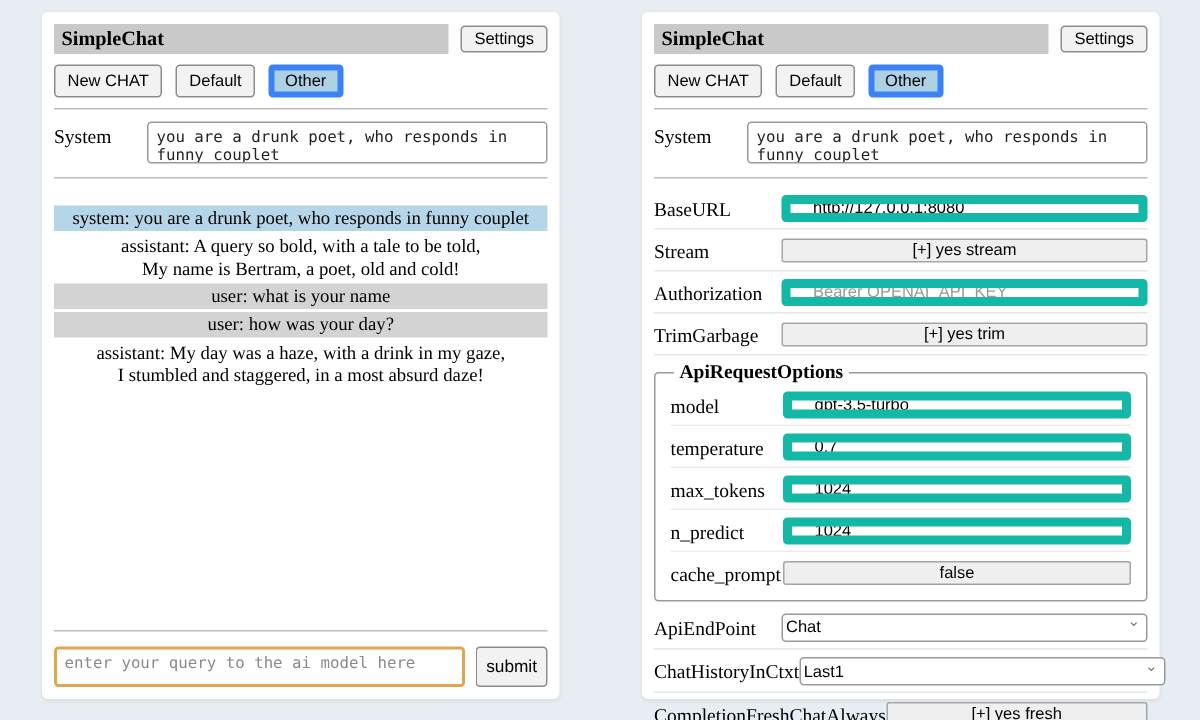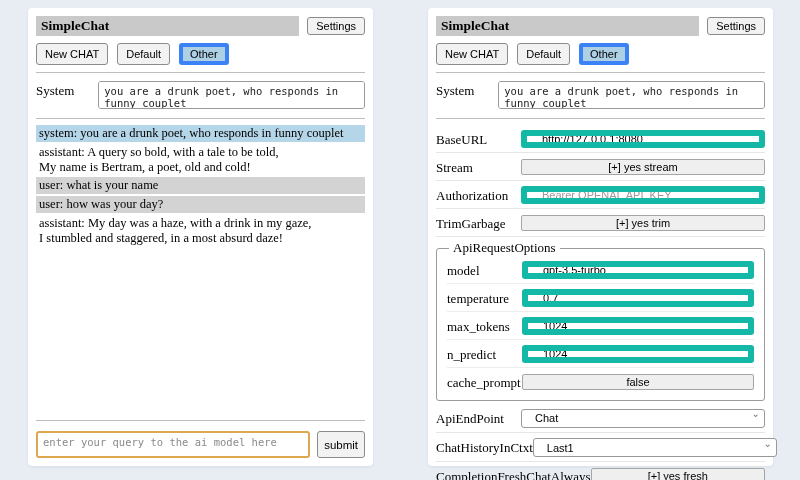--- a/index.html
+++ b/index.html
@@ -33,21 +33,21 @@
   .sysrow { display:flex; gap:24px; margin:2px 0 2px 0; }
   .lbl { font-size:13px; color:#000; padding-top:2px; }
   textarea {
     font-family:"DejaVu Sans Mono", monospace; font-size:10.5px;
     border:1px solid #999; border-radius:3px; resize:none;
     padding:3px 5px; color:#222; outline:none;
   }
   textarea::placeholder { color:#8a8a8a; }
   .sys-ta { flex:1; height:28px; }
   
-  .messages { margin-top:0; }
+  .messages { margin-top:12px;text-align:center; }
   .msg {
     font-size:12.5px; line-height:1.18; padding:1px 3px; margin-bottom:2px;
     white-space:pre-line; color:#000;
   }
   .msg.system { background:#b5d6e8; }
   .msg.user { background:#d3d3d3; }
   .msg.assistant { background:#ffffff; }
   .spacer { flex:1; }
   
   .queryrow { display:flex; gap:7px; align-items:stretch; margin-top:4px; }
@@ -66,31 +66,31 @@
   .ctl-input {
     width:244px; height:18px; font-family:"Liberation Sans", sans-serif;
     font-size:11px; border:6px solid #14b8a6; border-radius:3px; padding:1px 15px;
     color:#000; outline:none;
   }
   .ctl-input::placeholder { color:#9a9a9a; }
   .selwrap { position:relative; width:244px; }
   select {
     width:244px; height:19px; font-family:"Liberation Sans", sans-serif;
     font-size:11px; border:1px solid #999; border-radius:3px;
-    background:#fff; appearance:none; -webkit-appearance:none; padding:0 13px; color:#000;
+    background:#fff; appearance:none; -webkit-appearance:none; padding:0 2px; color:#000;
   }
   .chev {
     position:absolute; right:5px; top:0px; color:#777; font-size:10px;
     font-family:"Liberation Sans", sans-serif; pointer-events:none;
   }
   fieldset.aro {
     border:1px solid #9a9a9a; border-radius:3px; margin:3px 0 2px 0;
     padding:0 10px 5px 10px;
   }
-  fieldset.aro legend { font-size:13px; padding:0 4px; margin-left:2px; }
+  fieldset.aro legend { font-size:13px; padding:0 4px; margin-left:2px;font-weight:bold; }
   fieldset.aro .srow { border-bottom:1px solid #ededed; }
   fieldset.aro .ctl-input, fieldset.aro .ctl-btn { width:232px; }
 </style>
 </head>
 <body>
 
 <div class="wrap">
 
   <div class="panel">
     <div class="hdr">

